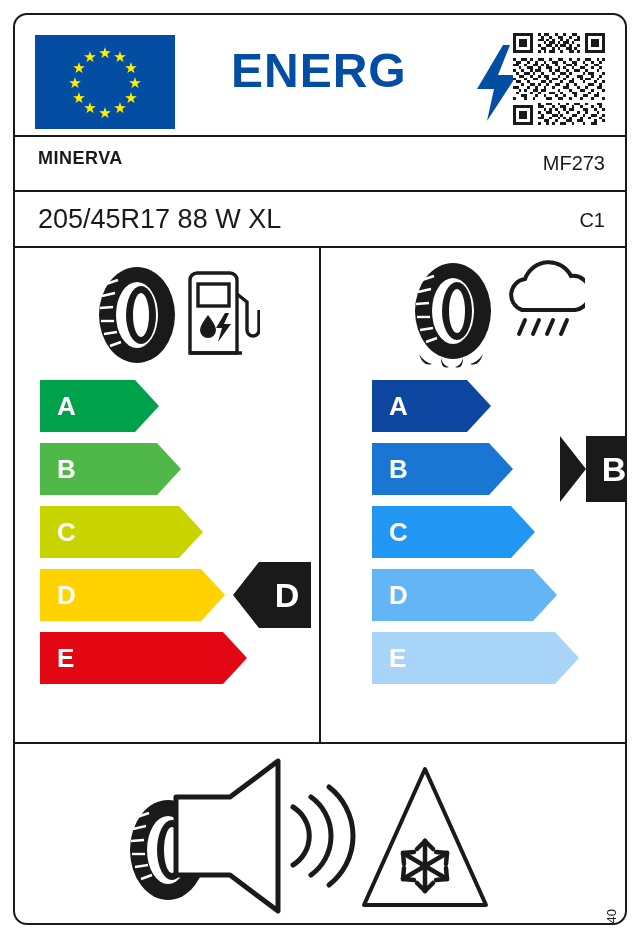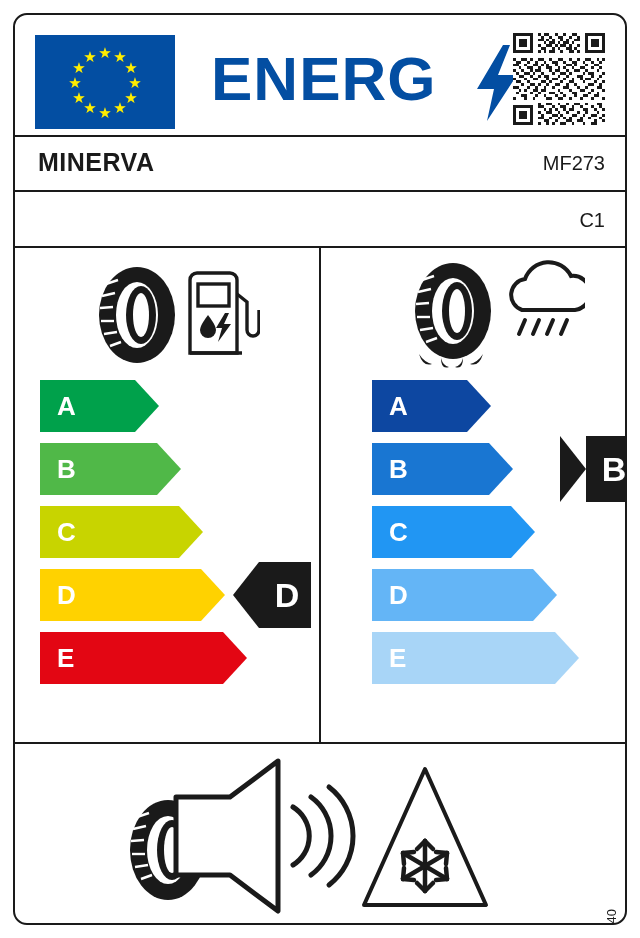--- a/index.html
+++ b/index.html
@@ -39,22 +39,22 @@
     position: absolute;
     color: #ffed00;
     font-size: 15px;
     line-height: 15px;
     width: 15px;
     height: 15px;
     text-align: center;
   }
   .energ {
     position: absolute;
-    left: 196px; top: 28px;
-    font-size: 62px;
+    left: 216px; top: 28px;
+    font-size: 48px;
     font-weight: bold;
     color: #034ea2;
     letter-spacing: 1px;
     font-family: "Liberation Sans", sans-serif;
   }
   .bolt {
     position: absolute;
     left: 462px; top: 30px;
     width: 40px; height: 76px;
   }
@@ -75,21 +75,21 @@
   .vline {
     position: absolute;
     width: 2px;
     background: #1a1a1a;
   }
 
   
   .brand {
     position: absolute;
     left: 23px; top: 133px;
-    font-size: 25px;
+    font-size: 18px;
     font-weight: bold;
     color: #1a1a1a;
     letter-spacing: .5px;
   }
   .model {
     position: absolute;
     right: 20px; top: 137px;
     font-size: 20px;
     color: #1a1a1a;
   }
@@ -458,20 +458,21 @@
         </g>
       </svg>
     </div>
 
     <div class="hline" style="top:120px"></div>
 
     <div class="brand">MINERVA</div>
     <div class="model">MF273</div>
     <div class="hline" style="top:175px"></div>
 
+    <div class="size">205/45R17 88 W XL</div>
     <div class="classcode">C1</div>
     <div class="hline" style="top:231px"></div>
 
     <div class="vline" style="left:304px; top:233px; height:494px;"></div>
 
     <div class="col-left">
       <svg class="icon-fuel" width="170" height="105" viewBox="0 0 170 105">
         <g fill="#1a1a1a">
 
           <ellipse cx="47" cy="57" rx="38" ry="48"></ellipse>

